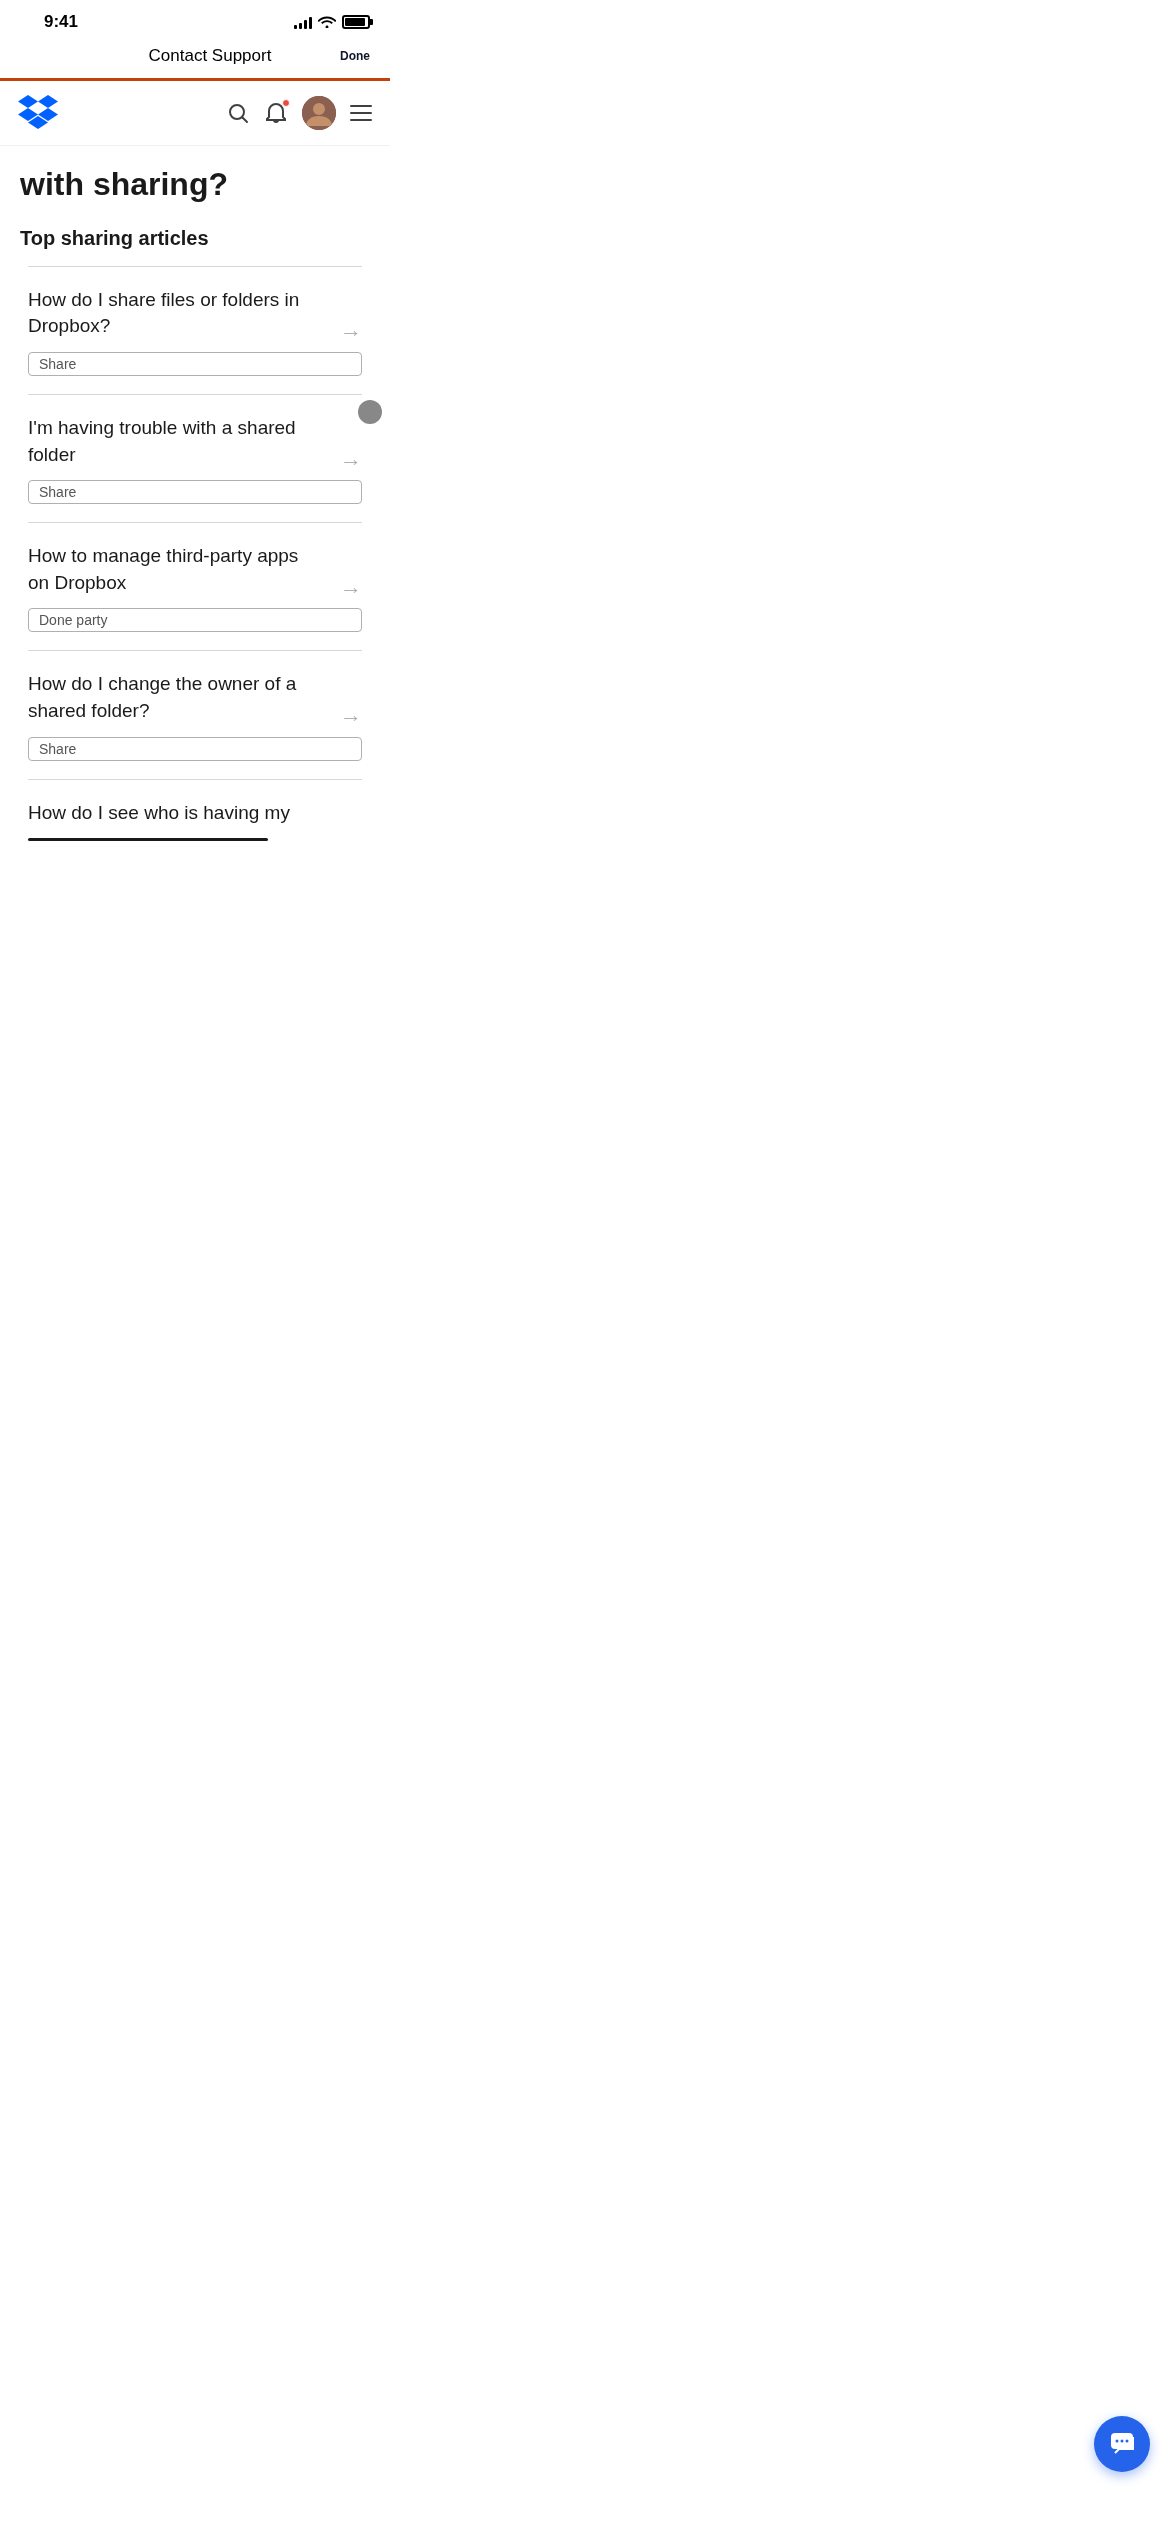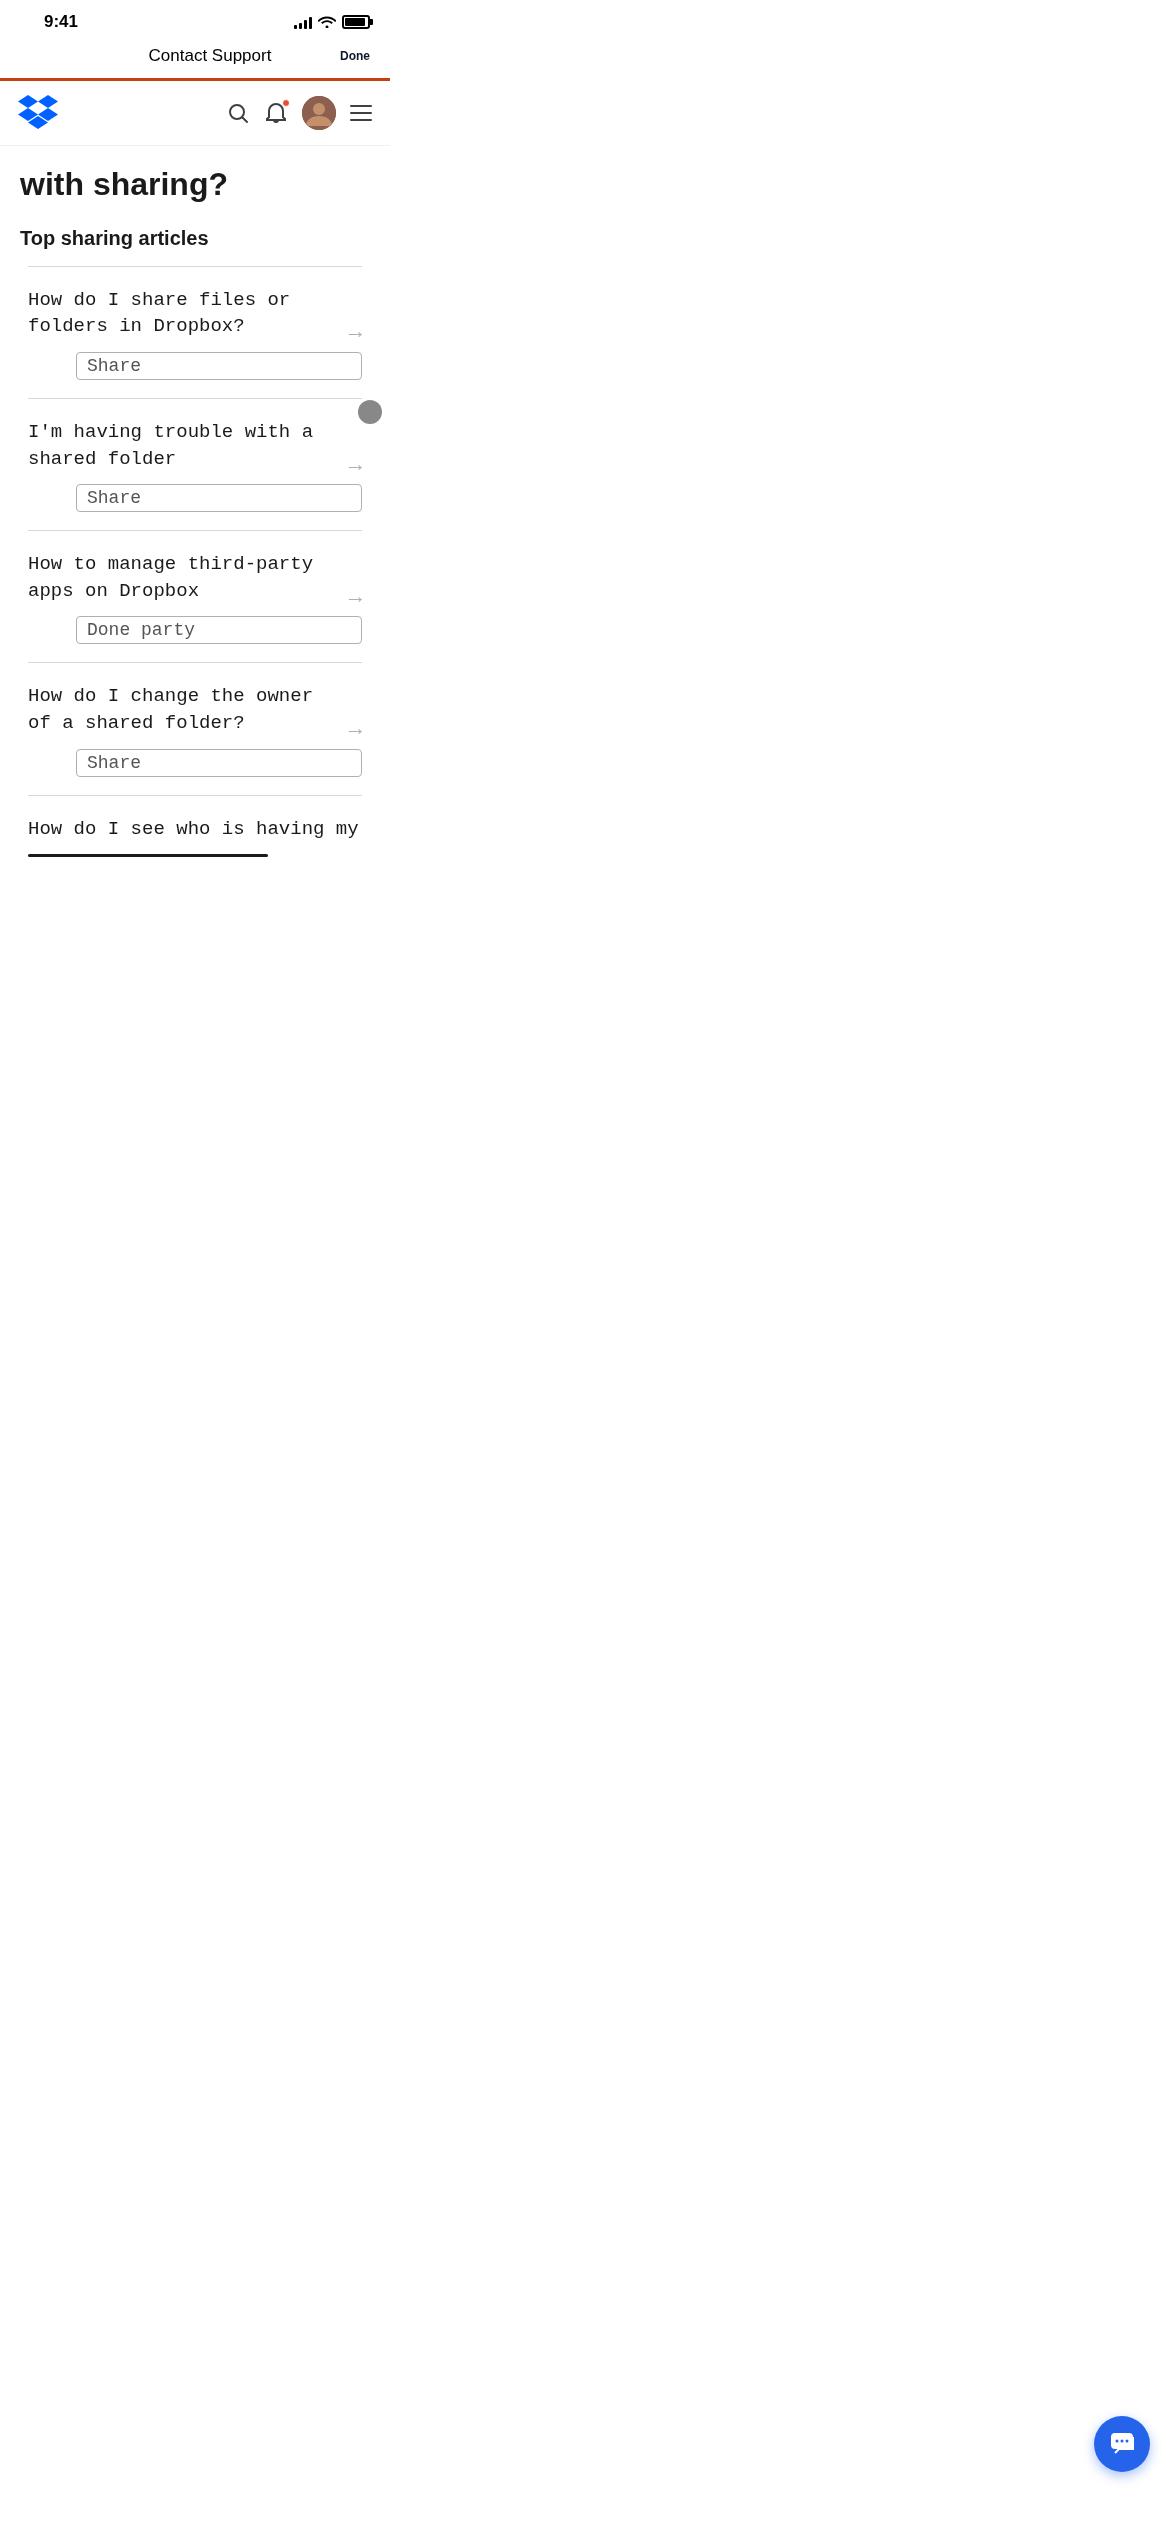--- a/index.html
+++ b/index.html
@@ -185,21 +185,20 @@
 
     .section-title {
       font-size: 20px;
       font-weight: 700;
       color: #1a1a1a;
       padding: 24px 20px 8px 20px;
     }
 
     .articles-list {
       padding: 8px;
-      font-family: Liberation Mono, monospace;
     }
 
     .article-divider {
       height: 1px;
       background: #d8d8d8;
       margin: 0 20px;
     }
 
     .article-item {
       padding: 20px 20px 18px 20px;
@@ -216,24 +215,23 @@
       line-height: 1.4;
       padding-right: 40px;
       margin-bottom: 12px;
     }
 
     .article-tag {
       display: inline-block;
       border: 1px solid #b0b0b0;
       border-radius: 4px;
       padding: 3px 10px;
-      font-size: 18px;
+      font-size: 14px;
       color: #555;
       background: #fff;
-      margin-left: 48px;
     }
 
     .article-arrow {
       position: absolute;
       right: 20px;
       top: 50%;
       transform: translateY(-50%);
       color: #b0b0b0;
       font-size: 22px;
       font-weight: 300;

